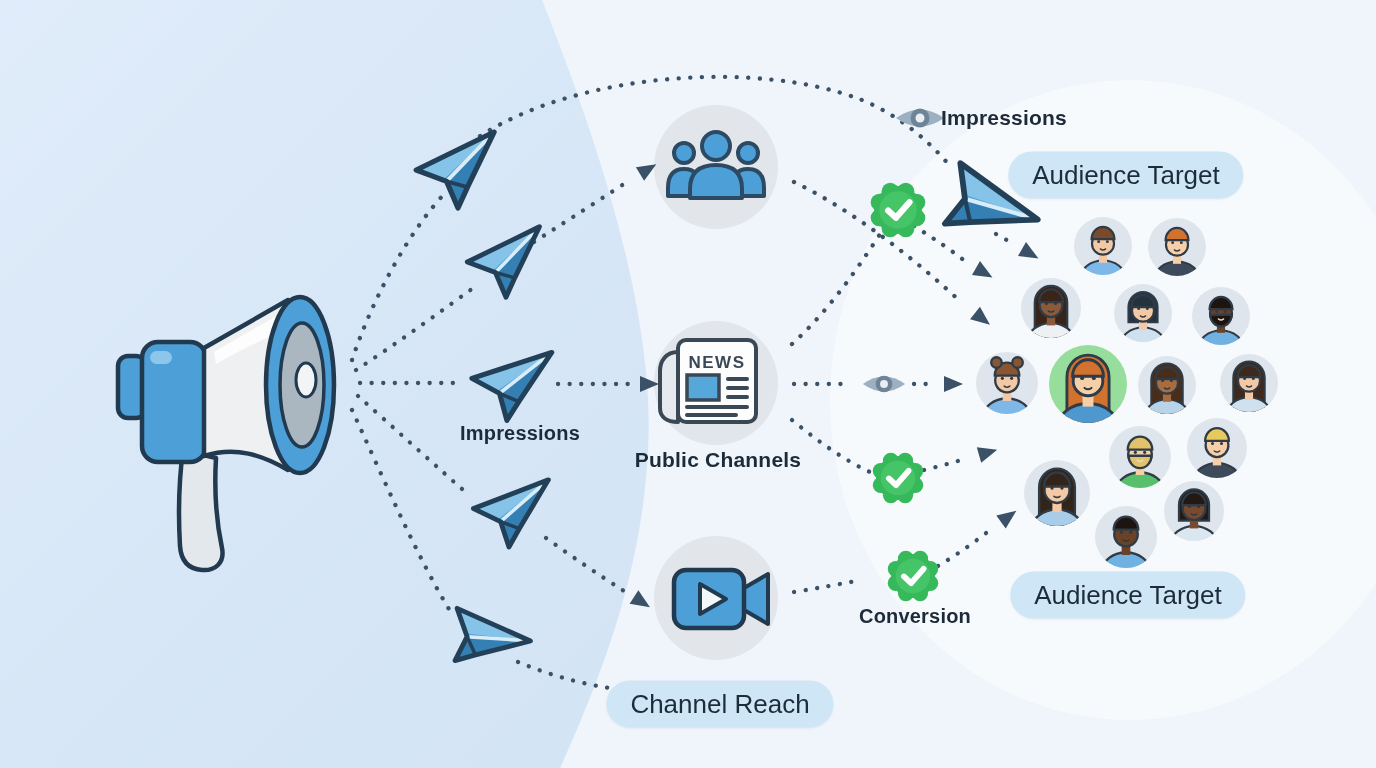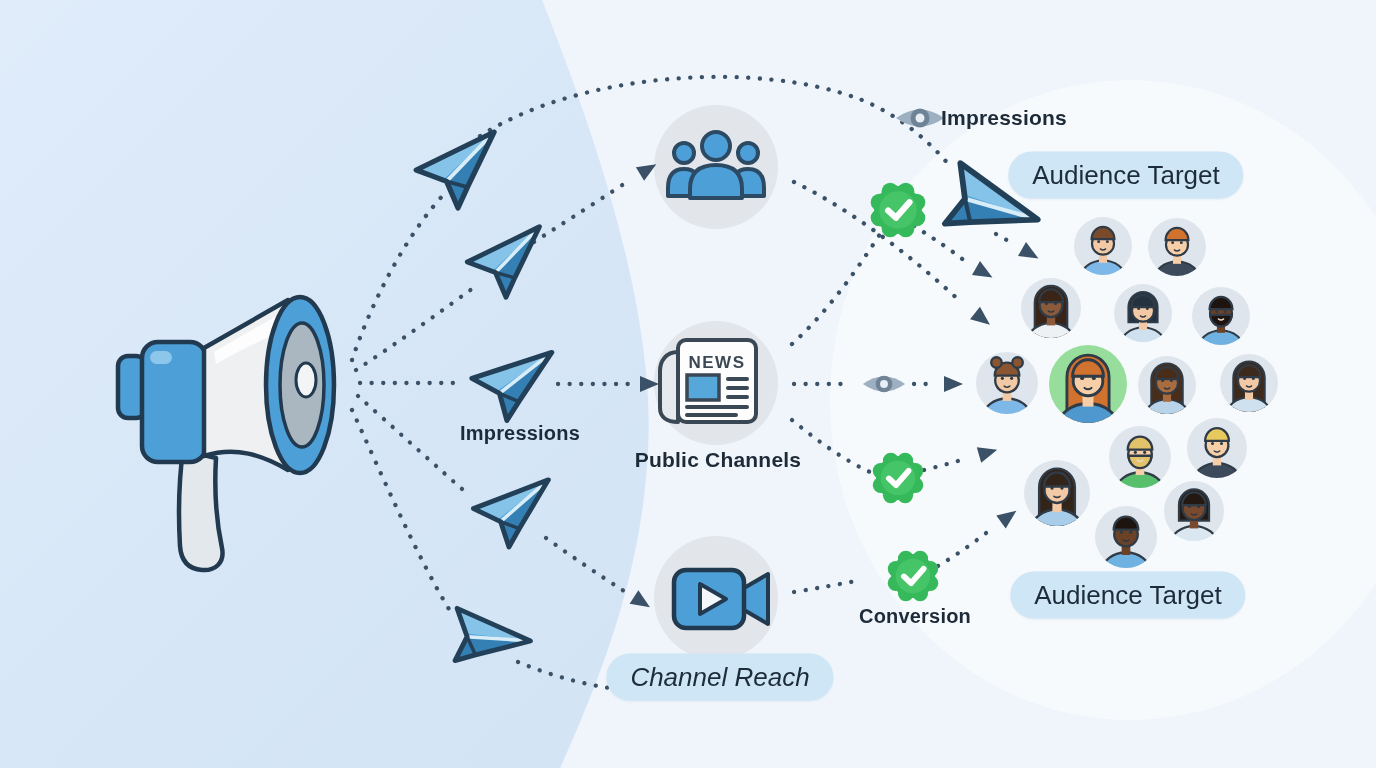--- a/index.html
+++ b/index.html
@@ -462,16 +462,16 @@
             <path d="M 1191.3 514 Q 1194 516.1 1196.7 514" fill="none" stroke="#2d3944" stroke-width="1.5" stroke-linecap="round"></path>
           </g>
         </g>
       </g>
   </svg>
 
   <div class="lbl med" style="left:520px;top:433px;">Impressions</div>
   <div class="lbl big" style="left:1004px;top:118px;">Impressions</div>
   <div class="lbl big" style="left:718px;top:460px;text-align:right;">Public Channels</div>
   <div class="lbl med" style="left:915px;top:616px;">Conversion</div>
-  <div class="pill" style="left:720px;top:677px;font-style:italic;">Channel Reach</div>
+  <div class="pill" style="left:720px;top:704px;">Channel Reach</div>
   <div class="pill" style="left:1126px;top:175px;">Audience Target</div>
   <div class="pill" style="left:1128px;top:595px;">Audience Target</div>
 </div>
 
 </body></html>

